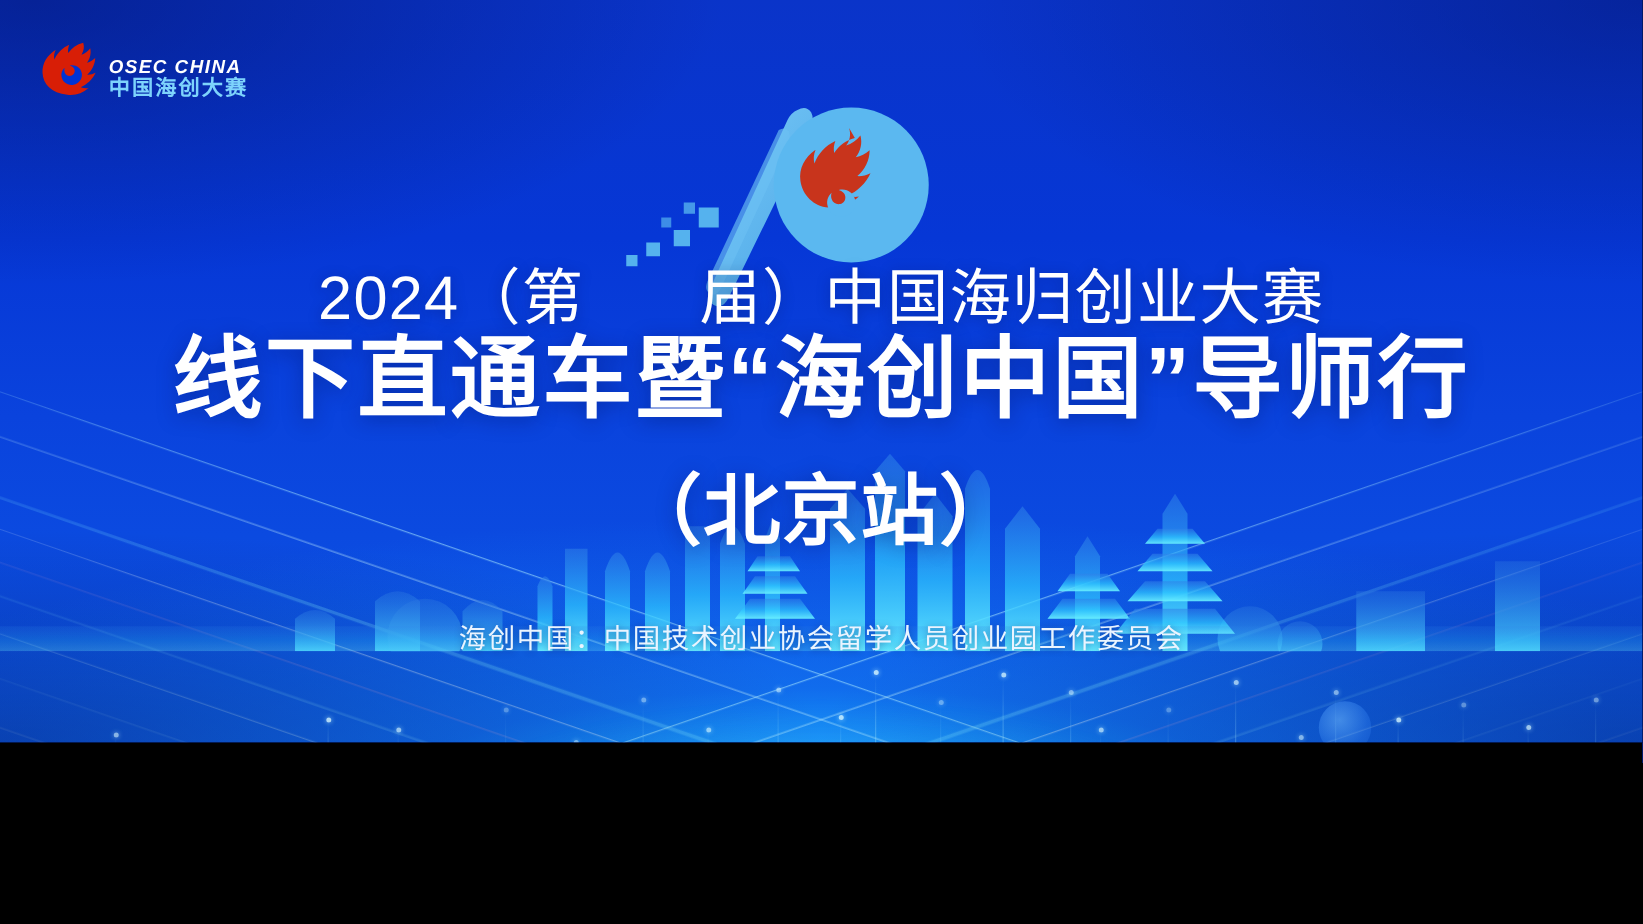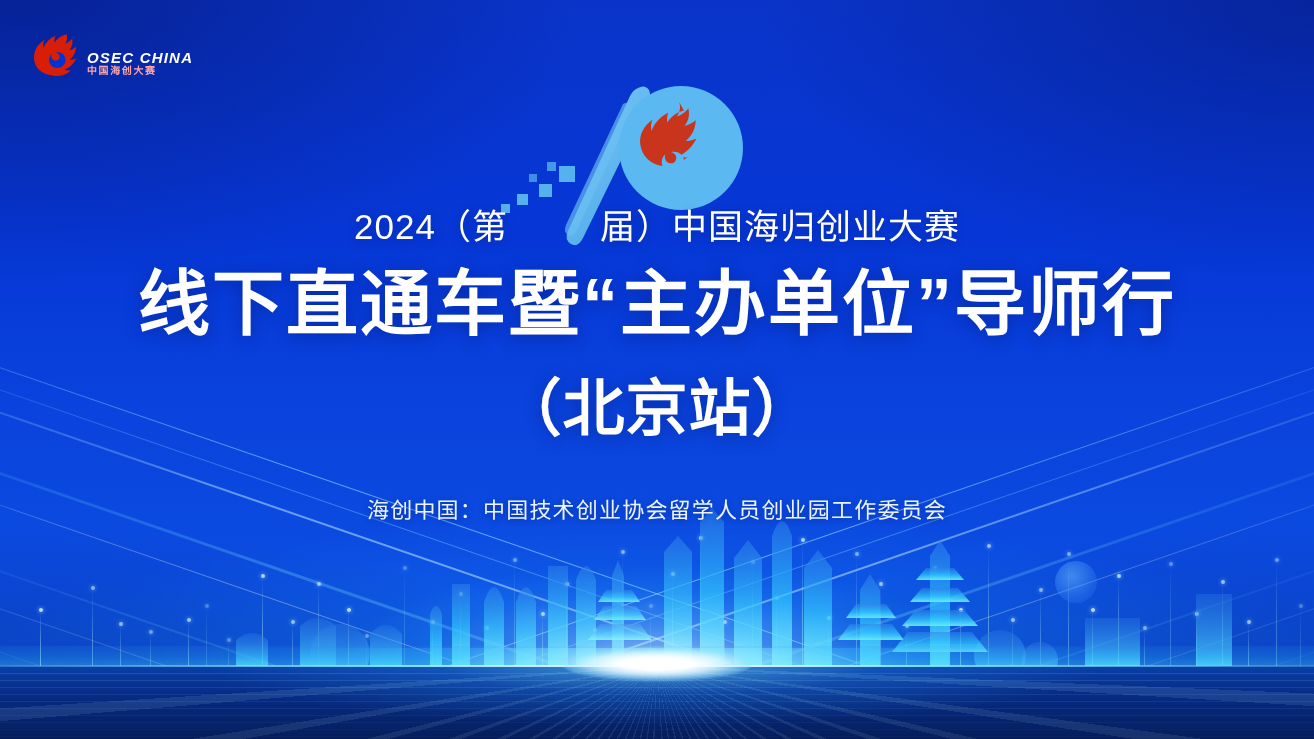--- a/index.html
+++ b/index.html
@@ -4,21 +4,21 @@
 <title>2024 Conference Banner</title>
 <style>
   html, body {
     margin: 0;
     padding: 0;
     background: #000;
   }
   #stage {
     position: relative;
     width: 1314px;
-    height: 739px;
+    height: 594px;
     overflow: hidden;
     font-family: "Liberation Sans", "DejaVu Sans", sans-serif;
     background: #0033d4;
     user-select: none;
   }
 
   
   .layer { position: absolute; inset: 0; pointer-events: none; }
 
   .bg-base {
@@ -187,24 +187,24 @@
   .logo-en {
     font-size: 15px;
     font-weight: 700;
     font-style: italic;
     letter-spacing: 1.2px;
     color: #ffffff;
     line-height: 1.02;
     white-space: nowrap;
   }
   .logo-cn {
-    font-size: 10px;
+    font-size: 17px;
     font-weight: 700;
     letter-spacing: 1.6px;
-    color: #fca5a5;
+    color: #7dd3fc;
     line-height: 1.15;
     white-space: nowrap;
   }
 
   
   .content {
     position: absolute;
     left: 0; right: 0; top: 0;
     text-align: center;
   }
@@ -215,21 +215,21 @@
     top: 78px;
     width: 260px; height: 150px;
     margin-left: -162px;
   }
   .numeral svg { display: block; width: 100%; height: 100%; overflow: visible; }
 
   .subtitle {
     position: absolute;
     left: 0; right: 0;
     top: 198px;
-    font-size: 35px;
+    font-size: 49px;
     font-weight: 400;
     color: #ffffff;
     letter-spacing: 1px;
     white-space: nowrap;
     text-shadow: 0 2px 10px rgba(0,20,90,0.35);
   }
   .subtitle .gap { display: inline-block; width: 92px; }
 
   .headline {
     position: absolute;
@@ -468,19 +468,19 @@
       <path fill="#c8341c" d="M214 16c1.6 5.2.6 9.8-2.3 13.9 4.2-1.3 8-4 11.2-7.9 1.6 6.4.1 12.2-3.7 17.1 4-.8 7.6-2.6 10.9-5.5-.1 8.2-3.6 15.1-9.6 20.2 3.5.2 6.9-.6 10.3-2.3-3.9 8.1-10 13.9-17.9 17.6 2.8 1 5.7 1.3 8.8.8-6.8 6.5-14.9 9.5-23.9 8.6-11.5-1.1-20.4-9.6-22-21.1-1.3-9.4 3.3-18.3 11.9-24.2-1.5 3.7-1.8 7.2-.9 10.8 3.1-8.1 8.6-13.9 16.4-17.7-1.2 3.1-1.5 6.2-.9 9.4 3.9-6.1 9.2-10.1 16.2-11.8z" transform="translate(-34 8) scale(1.02)"></path>
       <path fill="#5bb8f0" d="M176 74c6.3-1.5 12 2.2 13.2 8.2 1.1 6.2-2.9 11.8-9.1 12.9-6.3 1.1-12.1-2.8-13.2-9.1-.7-4 .7-7.3 3.4-9.8-.5 1.7-.6 3.3 0 5 .9 3 3.8 4.6 6.8 4 2.9-.6 4.6-3.4 4.1-6.3-.4-2.3-2.3-4-5.2-4.9z"></path>
     </svg>
   </div>
 
   <div class="content">
     <div class="subtitle">
       <span>2024（第</span><span class="gap"></span><span>届）中国海归创业大赛</span>
     </div>
 
-    <div class="headline">线下直通车暨“主办单位”导师行</div>
+    <div class="headline">线下直通车暨“海创中国”导师行</div>
     <div class="headline-2">（北京站）</div>
 
     <div class="organizer">海创中国：中国技术创业协会留学人员创业园工作委员会</div>
   </div>
 
 </div>
 
 </body></html>

